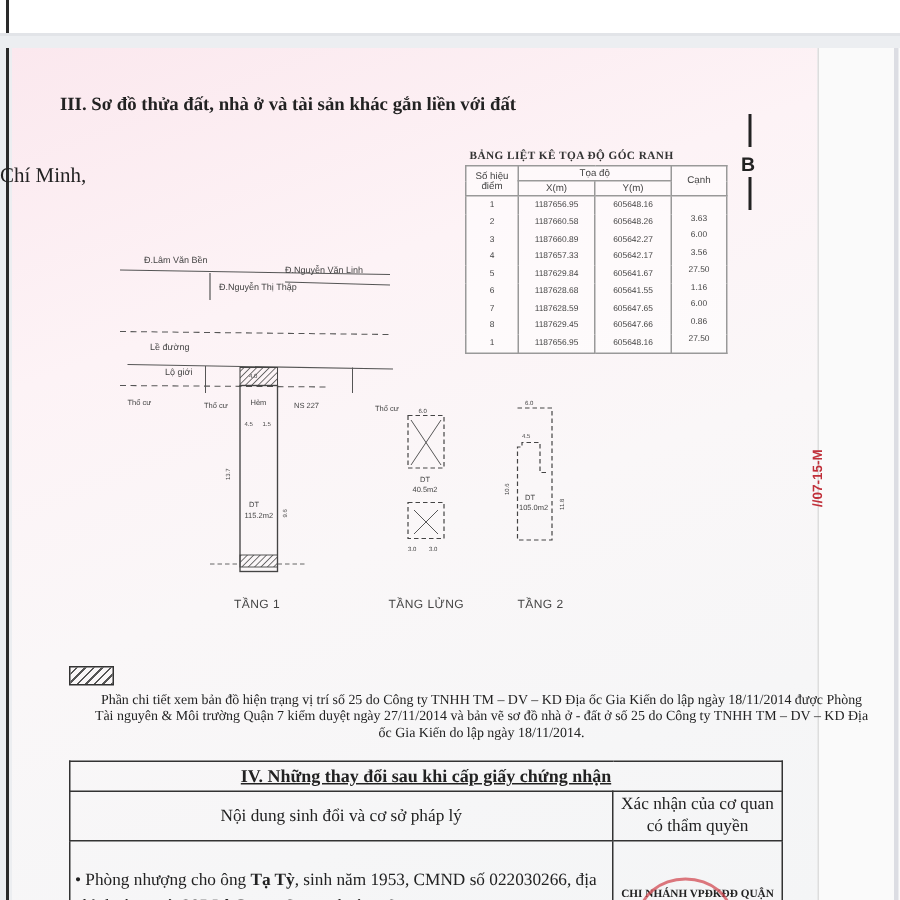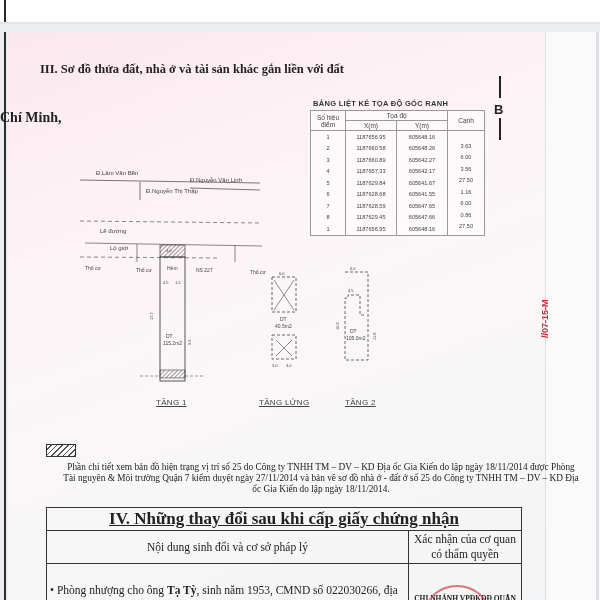--- a/index.html
+++ b/index.html
@@ -4,43 +4,43 @@
 <style>
   html,body{margin:0;padding:0;}
   body{width:600px;height:600px;overflow:hidden;background:#eceef1;position:relative;font-family:"Liberation Serif",serif;color:#222;}
   .topbar{position:absolute;left:0;top:0;width:600px;height:22px;background:#ffffff;border-bottom:2px solid #e2e4e8;}
   .topbar .lbar{position:absolute;left:4px;top:0;width:2px;height:22px;background:#2a2a2a;}
   .page{position:absolute;left:8px;top:32px;width:537px;height:568px;background:linear-gradient(160deg,#fbe8ee 0%,#fdf3f6 30%,#faf7f8 55%,#f6f6f7 80%,#f4f5f6 100%);overflow:hidden;}
   .page-left-edge{position:absolute;left:4px;top:32px;width:2px;height:568px;background:#2a2a2a;}
   .right-margin{position:absolute;left:545px;top:32px;width:55px;height:568px;background:#fafafa;border-left:1px solid #ddd;}
   .right-margin .rline{position:absolute;left:50px;top:0;width:3px;height:568px;background:#dcdde3;}
   .sec-title{position:absolute;left:40px;top:62px;font-size:12.5px;font-weight:bold;}
-  .chiminh{position:absolute;left:0px;top:110px;font-size:14px;font-weight:bold;}
+  .chiminh{position:absolute;left:0px;top:110px;font-size:14px;}
   
-  .coord-title{position:absolute;left:313px;top:99px;font-family:Liberation Sans, sans-serif;font-size:7.5px;font-weight:bold;letter-spacing:0.3px;color:#333;}
+  .coord-title{position:absolute;left:313px;top:99px;font-family:Liberation Serif, serif;font-size:7.5px;font-weight:bold;letter-spacing:0.3px;color:#333;}
   table.coord{position:absolute;left:310px;top:110px;border-collapse:collapse;font-family:"Liberation Sans",sans-serif;font-size:5.6px;color:#444;background:rgba(255,255,255,0.5);}
   table.coord th,table.coord td{border:1px solid #999;padding:0 3px;text-align:center;font-weight:normal;}
   table.coord th{font-size:6.5px;height:9px;}
   table.coord td{border-top:none;border-bottom:none;height:11.5px;}
   table.coord tr.last td{border-bottom:1px solid #999;}
   table.coord td.canh{vertical-align:bottom;position:relative;top:6px;}
   .north{position:absolute;left:499px;top:76px;width:2px;height:22px;background:#222;}
   .north2{position:absolute;left:499px;top:118px;width:2px;height:22px;background:#222;}
   .north-b{position:absolute;left:494px;top:102px;font-family:"Liberation Sans",sans-serif;font-weight:bold;font-size:13px;}
   .redmark{position:absolute;left:540px;top:268px;width:12px;height:70px;color:#c0303a;font-size:9px;font-family:"Liberation Sans",sans-serif;writing-mode:vertical-rl;transform:rotate(180deg);font-weight:bold;}
   
   .map{position:absolute;left:0;top:0;width:600px;height:600px;}
   .map text{font-family:"Liberation Sans",sans-serif;fill:#444;}
-  .floor-label{position:absolute;font-family:"Liberation Sans",sans-serif;font-size:8px;color:#444;text-decoration:underline;letter-spacing:0.3px;}
+  .floor-label{position:absolute;font-family:"Liberation Sans",sans-serif;font-size:8px;color:#444;letter-spacing:0.3px;}
   .legend{position:absolute;left:46px;top:444px;display:flex;align-items:center;font-size:12.5px;font-weight:bold;}
   .hatch{width:28px;height:11px;border:1px solid #333;margin-right:2px;background:repeating-linear-gradient(-45deg,#555 0 1px,transparent 1px 4px);}
   .note{position:absolute;left:40px;top:462px;width:520px;font-size:9.3px;line-height:11px;text-align:center;margin-left:21px;}
   table.changes{position:absolute;left:46px;top:507px;width:476px;border-collapse:collapse;font-size:11.5px;}
   table.changes td{border:1px solid #333;text-align:center;padding:1px 3px;}
-  .ch-title{font-weight:bold;font-size:17px;text-decoration:underline;height:17px;}
+  .ch-title{font-weight:bold;font-size:12px;text-decoration:underline;height:17px;}
   .ch-content{text-align:left !important;vertical-align:top;font-size:11.5px;line-height:17px;height:70px;}
   .ch-content b{font-weight:bold;}
   .ch-sign{vertical-align:top;font-size:7.5px;font-weight:bold;line-height:10px;padding-top:30px !important;}
   .stamp{position:absolute;left:425px;top:585px;width:60px;height:50px;border:2px solid #d04048;border-radius:50%;opacity:0.7;}
 </style>
 </head>
 <body>
 
 <div class="topbar">
     <div class="lbar"></div>

